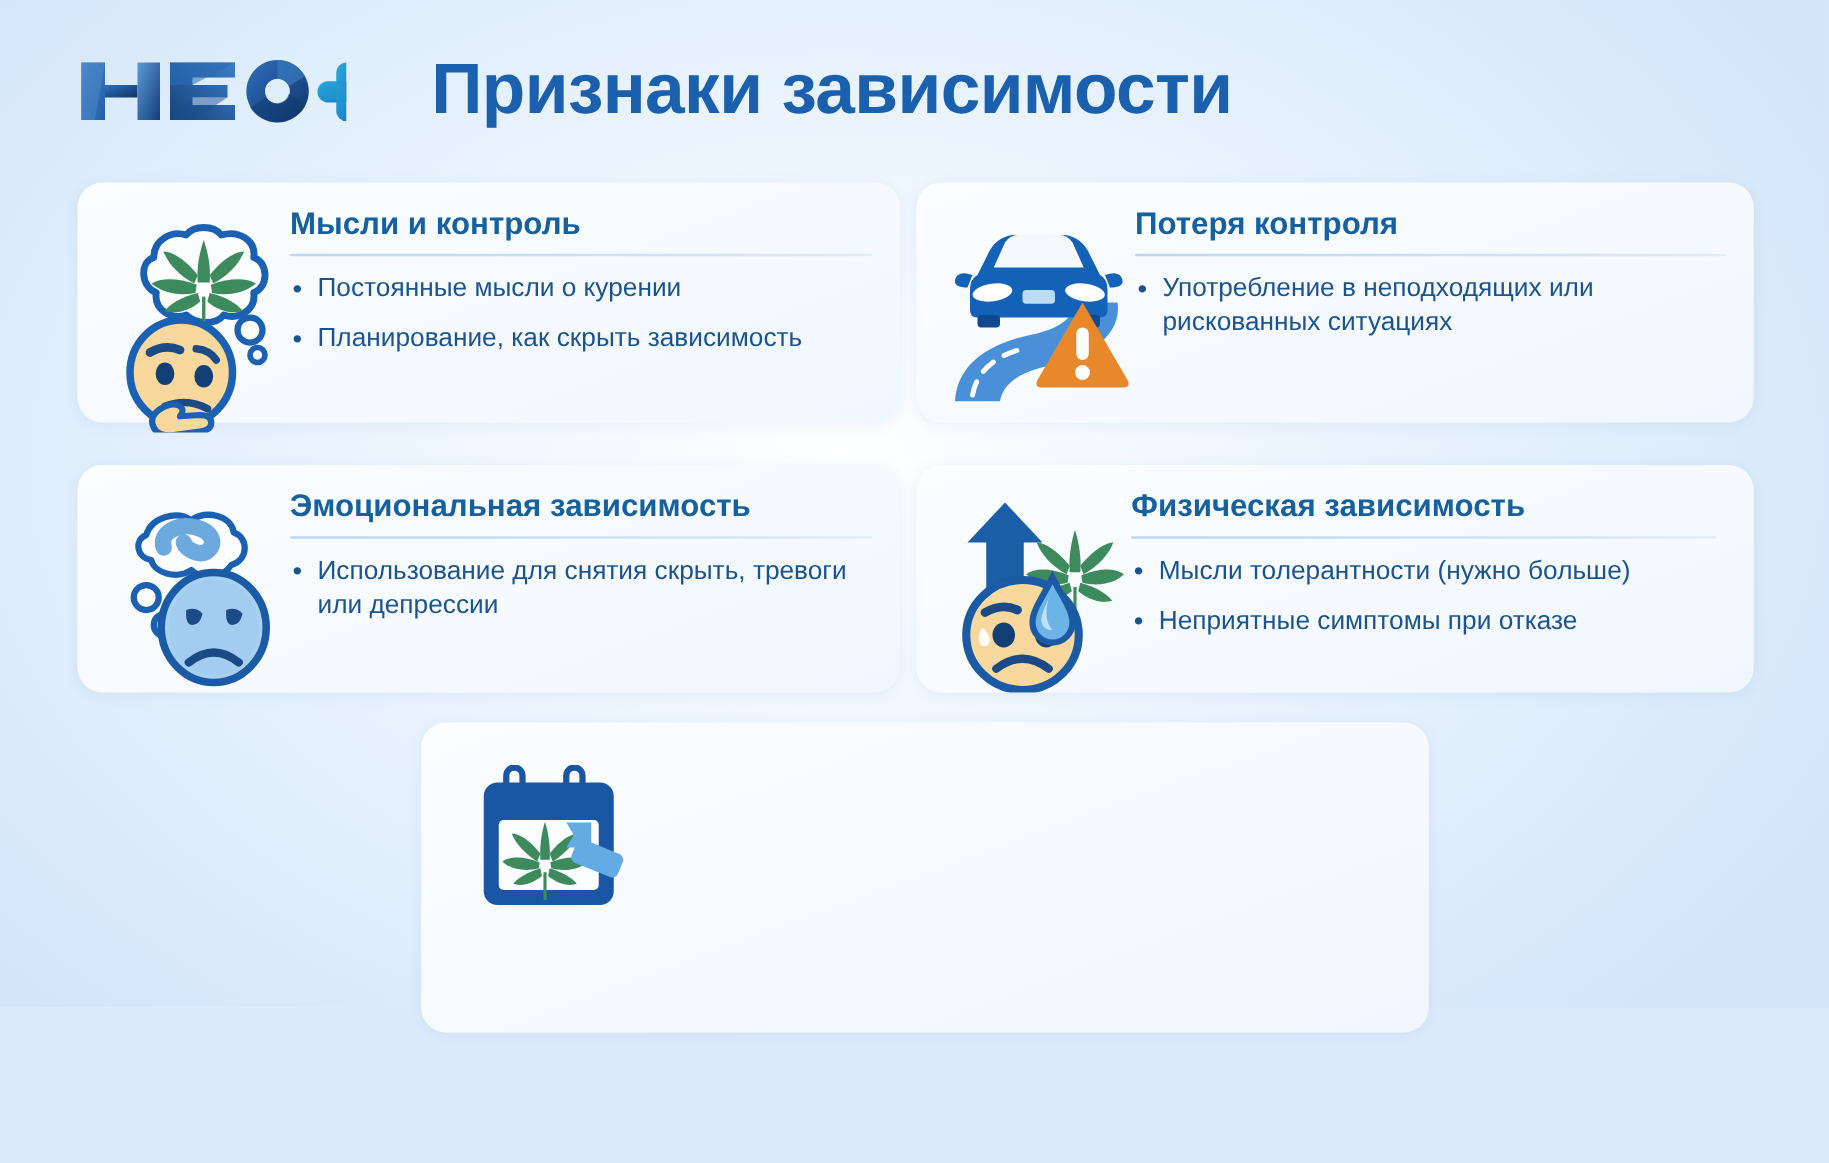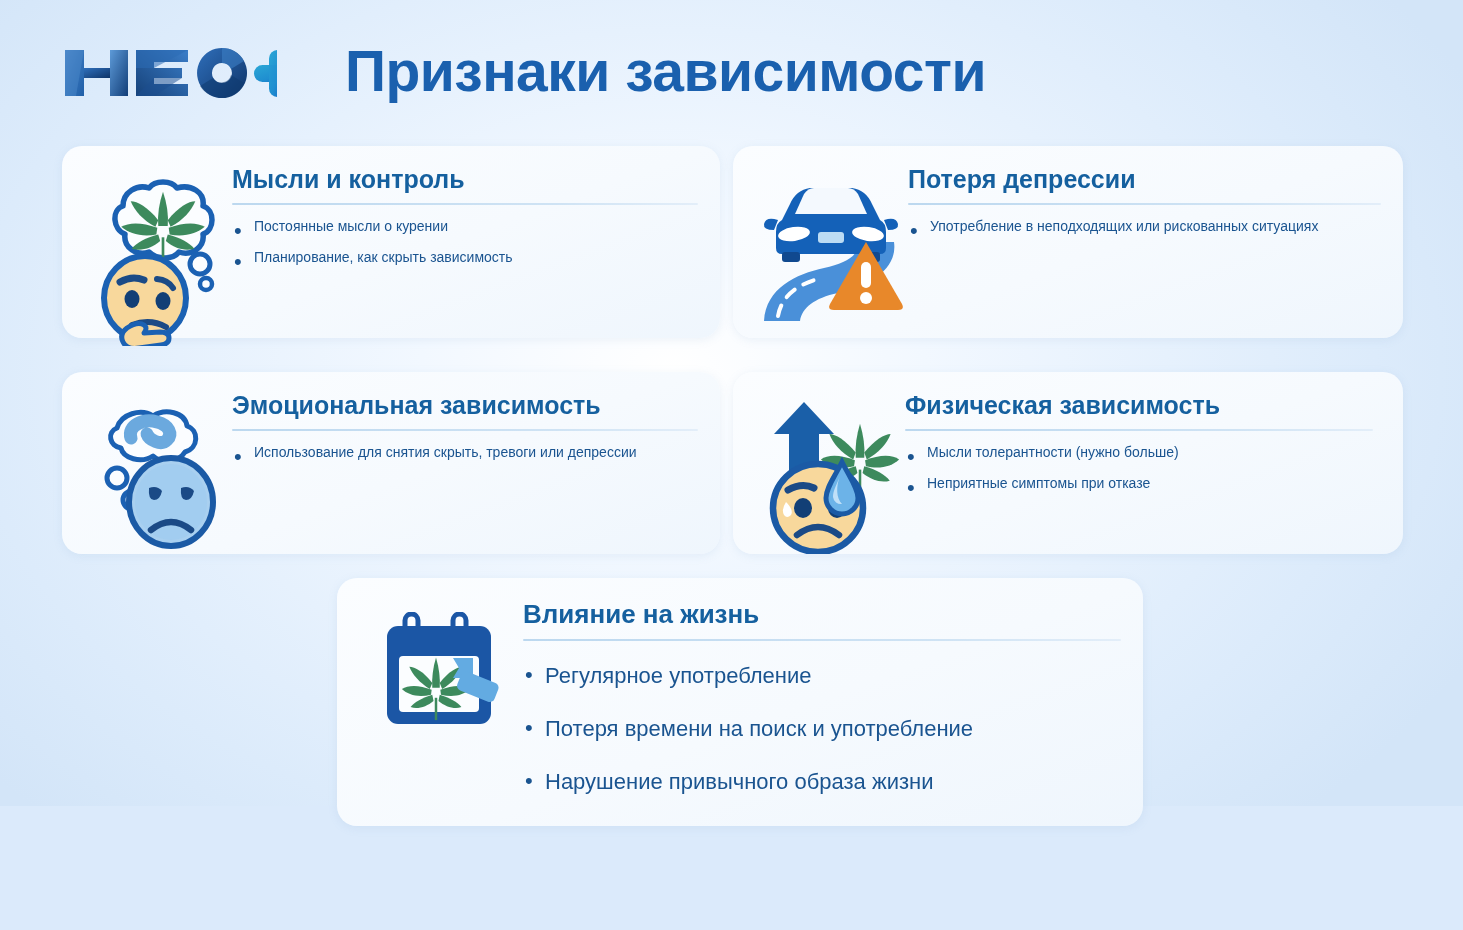--- a/index.html
+++ b/index.html
@@ -84,21 +84,21 @@
   }
   ul.points {
     list-style: none;
     margin: 0;
     padding: 0;
   }
   ul.points li {
     position: relative;
     padding-left: 22px;
     color: #1a5490;
-    font-size: 14px;
+    font-size: 21px;
     line-height: 1.33;
     margin-bottom: 13px;
   }
   ul.points li:last-child { margin-bottom: 0; }
   ul.points li::before {
     content: "•";
     position: absolute;
     left: 2px;
     top: -1px;
     color: #1a5490;
@@ -242,21 +242,21 @@
 
         <rect x="26" y="76" width="18" height="10" rx="3" fill="#10498f"></rect>
         <rect x="106" y="76" width="18" height="10" rx="3" fill="#10498f"></rect>
 
         <path d="M110,66 L146,128 q3,6 -4,6 H78 q-7,0 -4,-6 Z" fill="#e8882a"></path>
         <rect x="105" y="86" width="10" height="26" rx="5" fill="#ffffff"></rect>
         <circle cx="110" cy="122" r="6" fill="#ffffff"></circle>
       </svg>
     </div>
     <div class="card-body">
-      <div class="card-title">Потеря депрессии</div>
+      <div class="card-title">Потеря контроля</div>
       <div class="divider"></div>
       <ul class="points">
         <li>Употребление в неподходящих или рискованных ситуациях</li>
       </ul>
     </div>
   </div>
 
   <div class="card" id="card-emotional">
     <div class="card-icon">
       <svg class="icon-svg" width="140" height="148" viewBox="0 0 140 148">
@@ -342,24 +342,15 @@
           <path d="M7,6 C27,-2 45,-2 55,5 C45,15 27,19 8,14 Z"></path>
           <path d="M-6,14 C-22,19 -35,26 -41,34 C-29,38 -15,33 -4,24 Z"></path>
           <path d="M6,14 C22,19 35,26 41,34 C29,38 15,33 4,24 Z"></path>
           <rect x="-2" y="19" width="4" height="36"></rect>
         </g>
 
         <path d="M74,46 h20 v20 h-20 l6,-10 z" fill="#63abe2"></path>
         <rect x="84" y="58" width="40" height="20" rx="5" fill="#63abe2" transform="rotate(22 84 58)"></rect>
       </svg>
     </div>
-    <div class="card-body">
-      <div class="card-title">Влияние на жизнь</div>
-      <div class="divider"></div>
-      <ul class="points">
-        <li>Регулярное употребление</li>
-        <li>Потеря времени на поиск и употребление</li>
-        <li>Нарушение привычного образа жизни</li>
-      </ul>
-    </div>
   </div>
 
 </div>
 
 </body></html>

